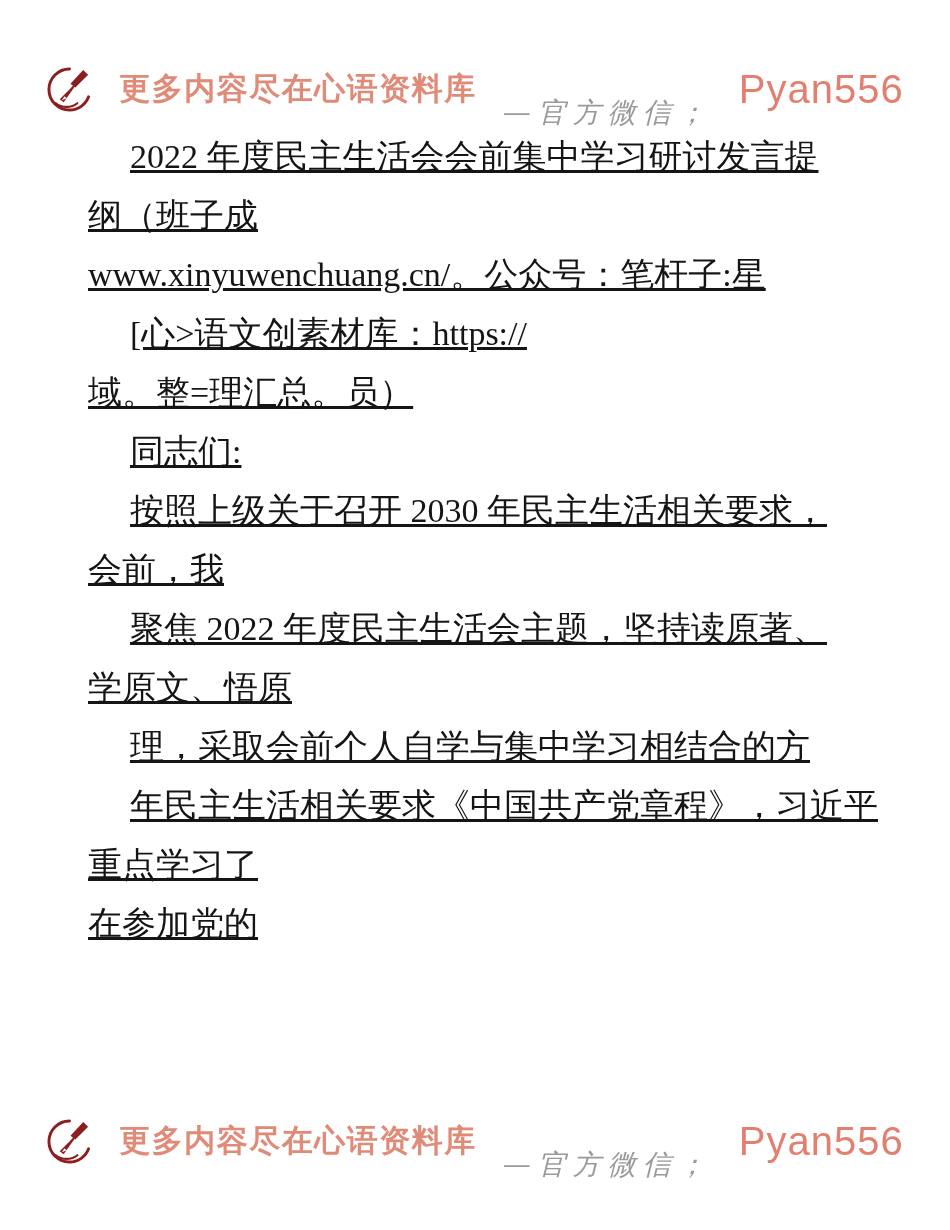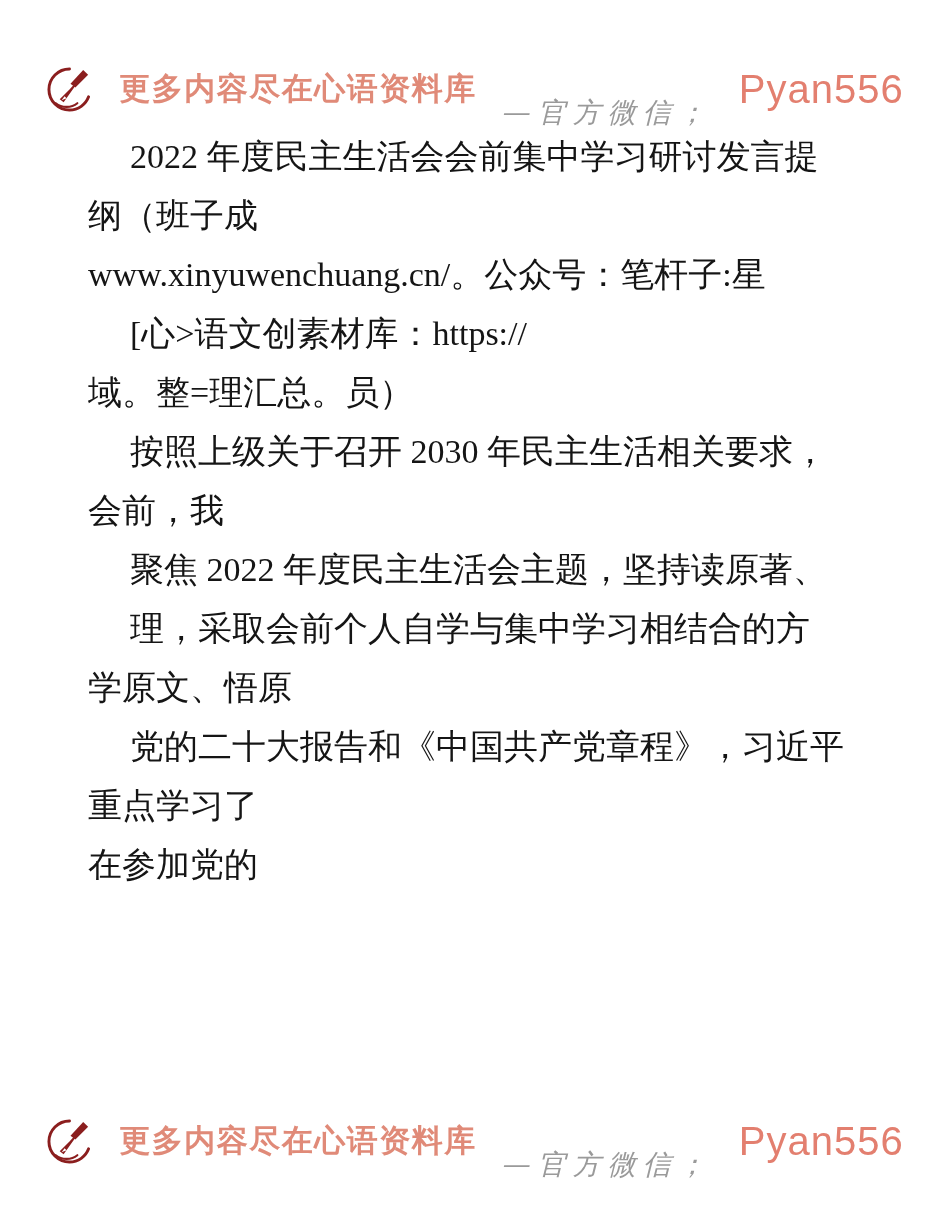--- a/index.html
+++ b/index.html
@@ -45,20 +45,21 @@
   .doc {
     margin: 13px 0 0 88px;
     width: 790px;
     color: #151515;
     font-size: 34px;
   }
   .line {
     height: 59px;
     line-height: 59px;
     white-space: nowrap;
+    text-decoration: underline;
   }
   .line.indent { padding-left: 42px; }
 </style>
 </head>
 <body>
 
 <div class="page">
 
   <header class="watermark top">
     <span class="wm-logo">
@@ -74,26 +75,27 @@
     <span class="wm-wechat">—官方微信；</span>
     <span class="wm-account">Pyan556</span>
   </header>
 
   <main class="doc">
     <div class="line indent">2022 年度民主生活会会前集中学习研讨发言提</div>
     <div class="line">纲（班子成</div>
     <div class="line">www.xinyuwenchuang.cn/。公众号：笔杆子:星</div>
     <div class="line indent">[心&gt;语文创素材库：https://</div>
     <div class="line">域。整=理汇总。员）</div>
+    <div class="line indent">同志们:</div>
     <div class="line indent">按照上级关于召开 2030 年民主生活相关要求，</div>
     <div class="line">会前，我</div>
     <div class="line indent">聚焦 2022 年度民主生活会主题，坚持读原著、</div>
+    <div class="line">学原文、悟原</div>
     <div class="line indent">理，采取会前个人自学与集中学习相结合的方</div>
-    <div class="line">学原文、悟原</div>
-    <div class="line indent">党的二十大报告和《中国共产党章程》，习近平</div>
+    <div class="line indent">年民主生活相关要求《中国共产党章程》，习近平</div>
     <div class="line">重点学习了</div>
     <div class="line">在参加党的</div>
   </main>
 
   <footer class="watermark bottom">
     <span class="wm-logo">
       <svg viewBox="0 0 48 48" width="47" height="47" aria-hidden="true">
         <path d="M24 3 C12.4 3 3 12.4 3 24 C3 35.6 12.4 45 24 45 C33 45 40.5 39.5 43.5 31.5" fill="none" stroke="#8b1e1e" stroke-width="3" stroke-linecap="round"></path>
         <path d="M40 6 L24 24 L14 34 L18 37 Z" fill="#8b1e1e"></path>
         <path d="M38 4 L43 9 L30 22 L25 18 Z" fill="#8b1e1e"></path>

